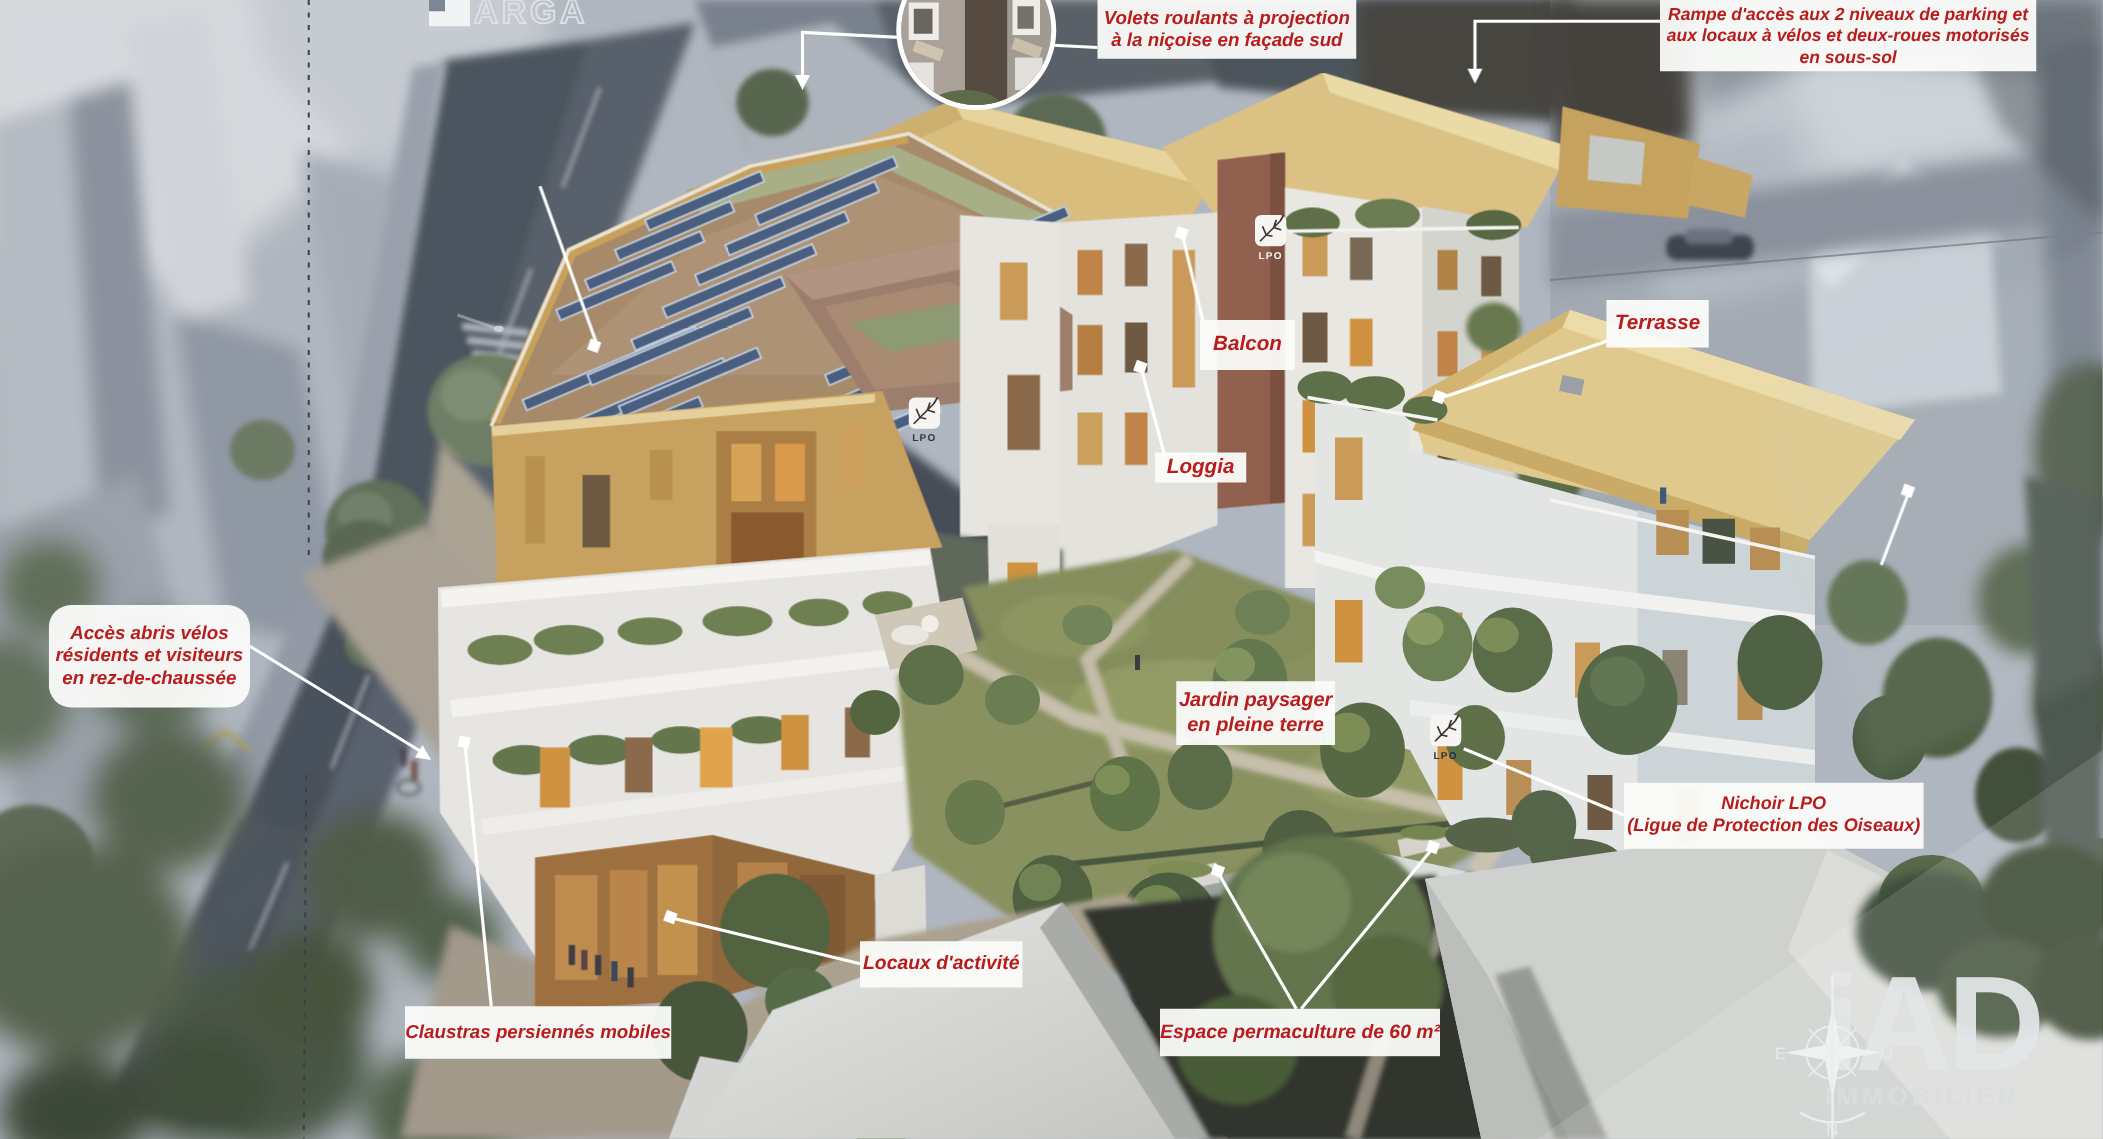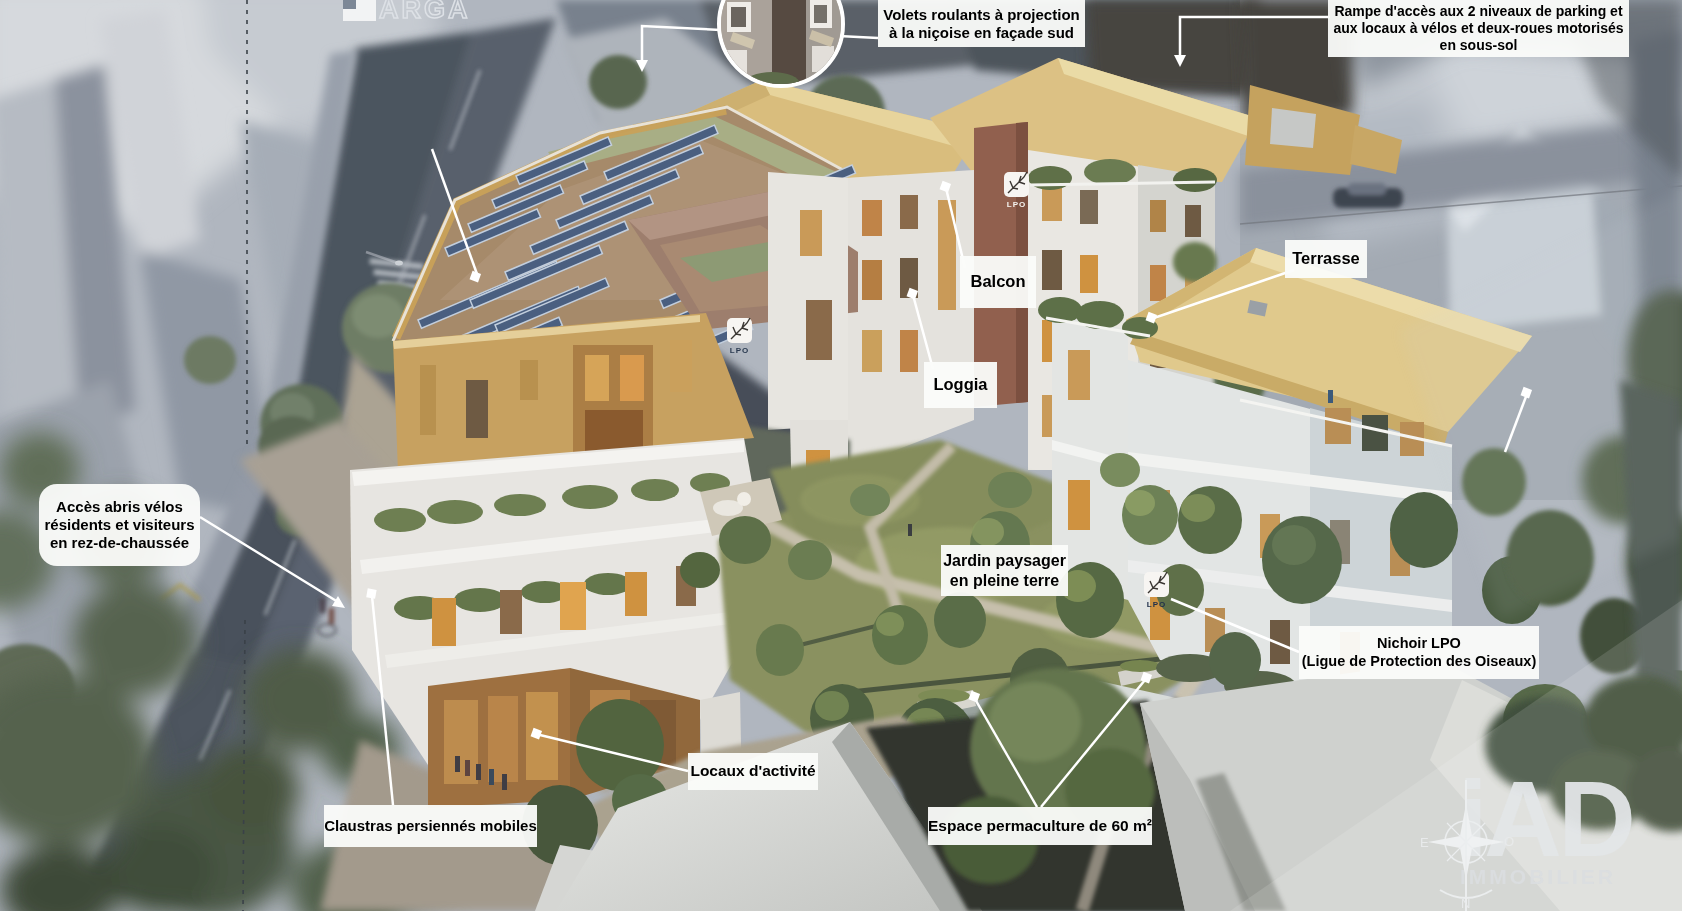--- a/index.html
+++ b/index.html
@@ -1,18 +1,18 @@
 <!DOCTYPE html>
 <html><head>
 <meta charset="utf-8">
 <style>
   html,body{margin:0;padding:0;background:#aeb4bd;}
   #stage{position:relative;width:1682px;height:911px;overflow:hidden;font-family:"Liberation Sans",sans-serif;}
   #stage svg{position:absolute;left:0;top:0;}
-  .lbl{position:absolute;background:rgba(251,252,250,0.95);color:#000000;font-weight:bold;text-align:center;box-sizing:border-box;display:flex;align-items:center;justify-content:center;line-height:1.2;white-space:nowrap;}
+  .lbl{position:absolute;background:rgba(251,252,250,0.95);color:#b91c1c;font-style:italic;font-weight:bold;text-align:center;box-sizing:border-box;display:flex;align-items:center;justify-content:center;line-height:1.2;white-space:nowrap;}
 </style>
 </head>
 <body>
 <div id="stage">
 <svg width="1682" height="911" viewBox="0 0 1682 911">
 <defs>
   <filter id="b2" x="-30%" y="-30%" width="160%" height="160%">
           <feGaussianBlur stdDeviation="2"></feGaussianBlur>
         </filter>
   <filter id="b4" x="-30%" y="-30%" width="160%" height="160%">
@@ -678,25 +678,25 @@
 <text x="1504" y="846" font-size="13" fill="#e8eaeb" font-family="Liberation Sans, sans-serif">O</text>
 <text x="1461" y="908" font-size="13" fill="#e8eaeb" font-family="Liberation Sans, sans-serif">N</text>
 
 </svg>
 
 <div class="lbl" style="left:878px;top:0px;width:207px;height:47px;font-size:15px;">Volets roulants à projection<br>à la niçoise en façade sud</div>
 
 <div class="lbl" style="left:1328px;top:0px;width:301px;height:57px;font-size:14px;">Rampe d'accès aux 2 niveaux de parking et<br>aux locaux à vélos et deux-roues motorisés<br>en sous-sol</div>
 
 
-<div class="lbl" style="left:960px;top:256px;width:76px;height:52px;font-size:16.5px;">Balcon</div>
+<div class="lbl" style="left:960px;top:256px;width:76px;height:40px;font-size:16.5px;">Balcon</div>
 
 <div class="lbl" style="left:1285px;top:240px;width:82px;height:38px;font-size:16.5px;">Terrasse</div>
 
-<div class="lbl" style="left:924px;top:362px;width:73px;height:46px;font-size:16.5px;">Loggia</div>
+<div class="lbl" style="left:924px;top:362px;width:73px;height:24px;font-size:16.5px;">Loggia</div>
 
 
 <div class="lbl" style="left:39px;top:484px;width:161px;height:82px;font-size:15px;border-radius:18px;">Accès abris vélos<br>résidents et visiteurs<br>en rez-de-chaussée</div>
 
 <div class="lbl" style="left:941px;top:545px;width:127px;height:51px;font-size:16px;">Jardin paysager<br>en pleine terre</div>
 
 <div class="lbl" style="left:1299px;top:626px;width:240px;height:53px;font-size:14.5px;">Nichoir LPO<br>(Ligue de Protection des Oiseaux)</div>
 
 <div class="lbl" style="left:688px;top:753px;width:130px;height:37px;font-size:15.5px;">Locaux d'activité</div>
 

